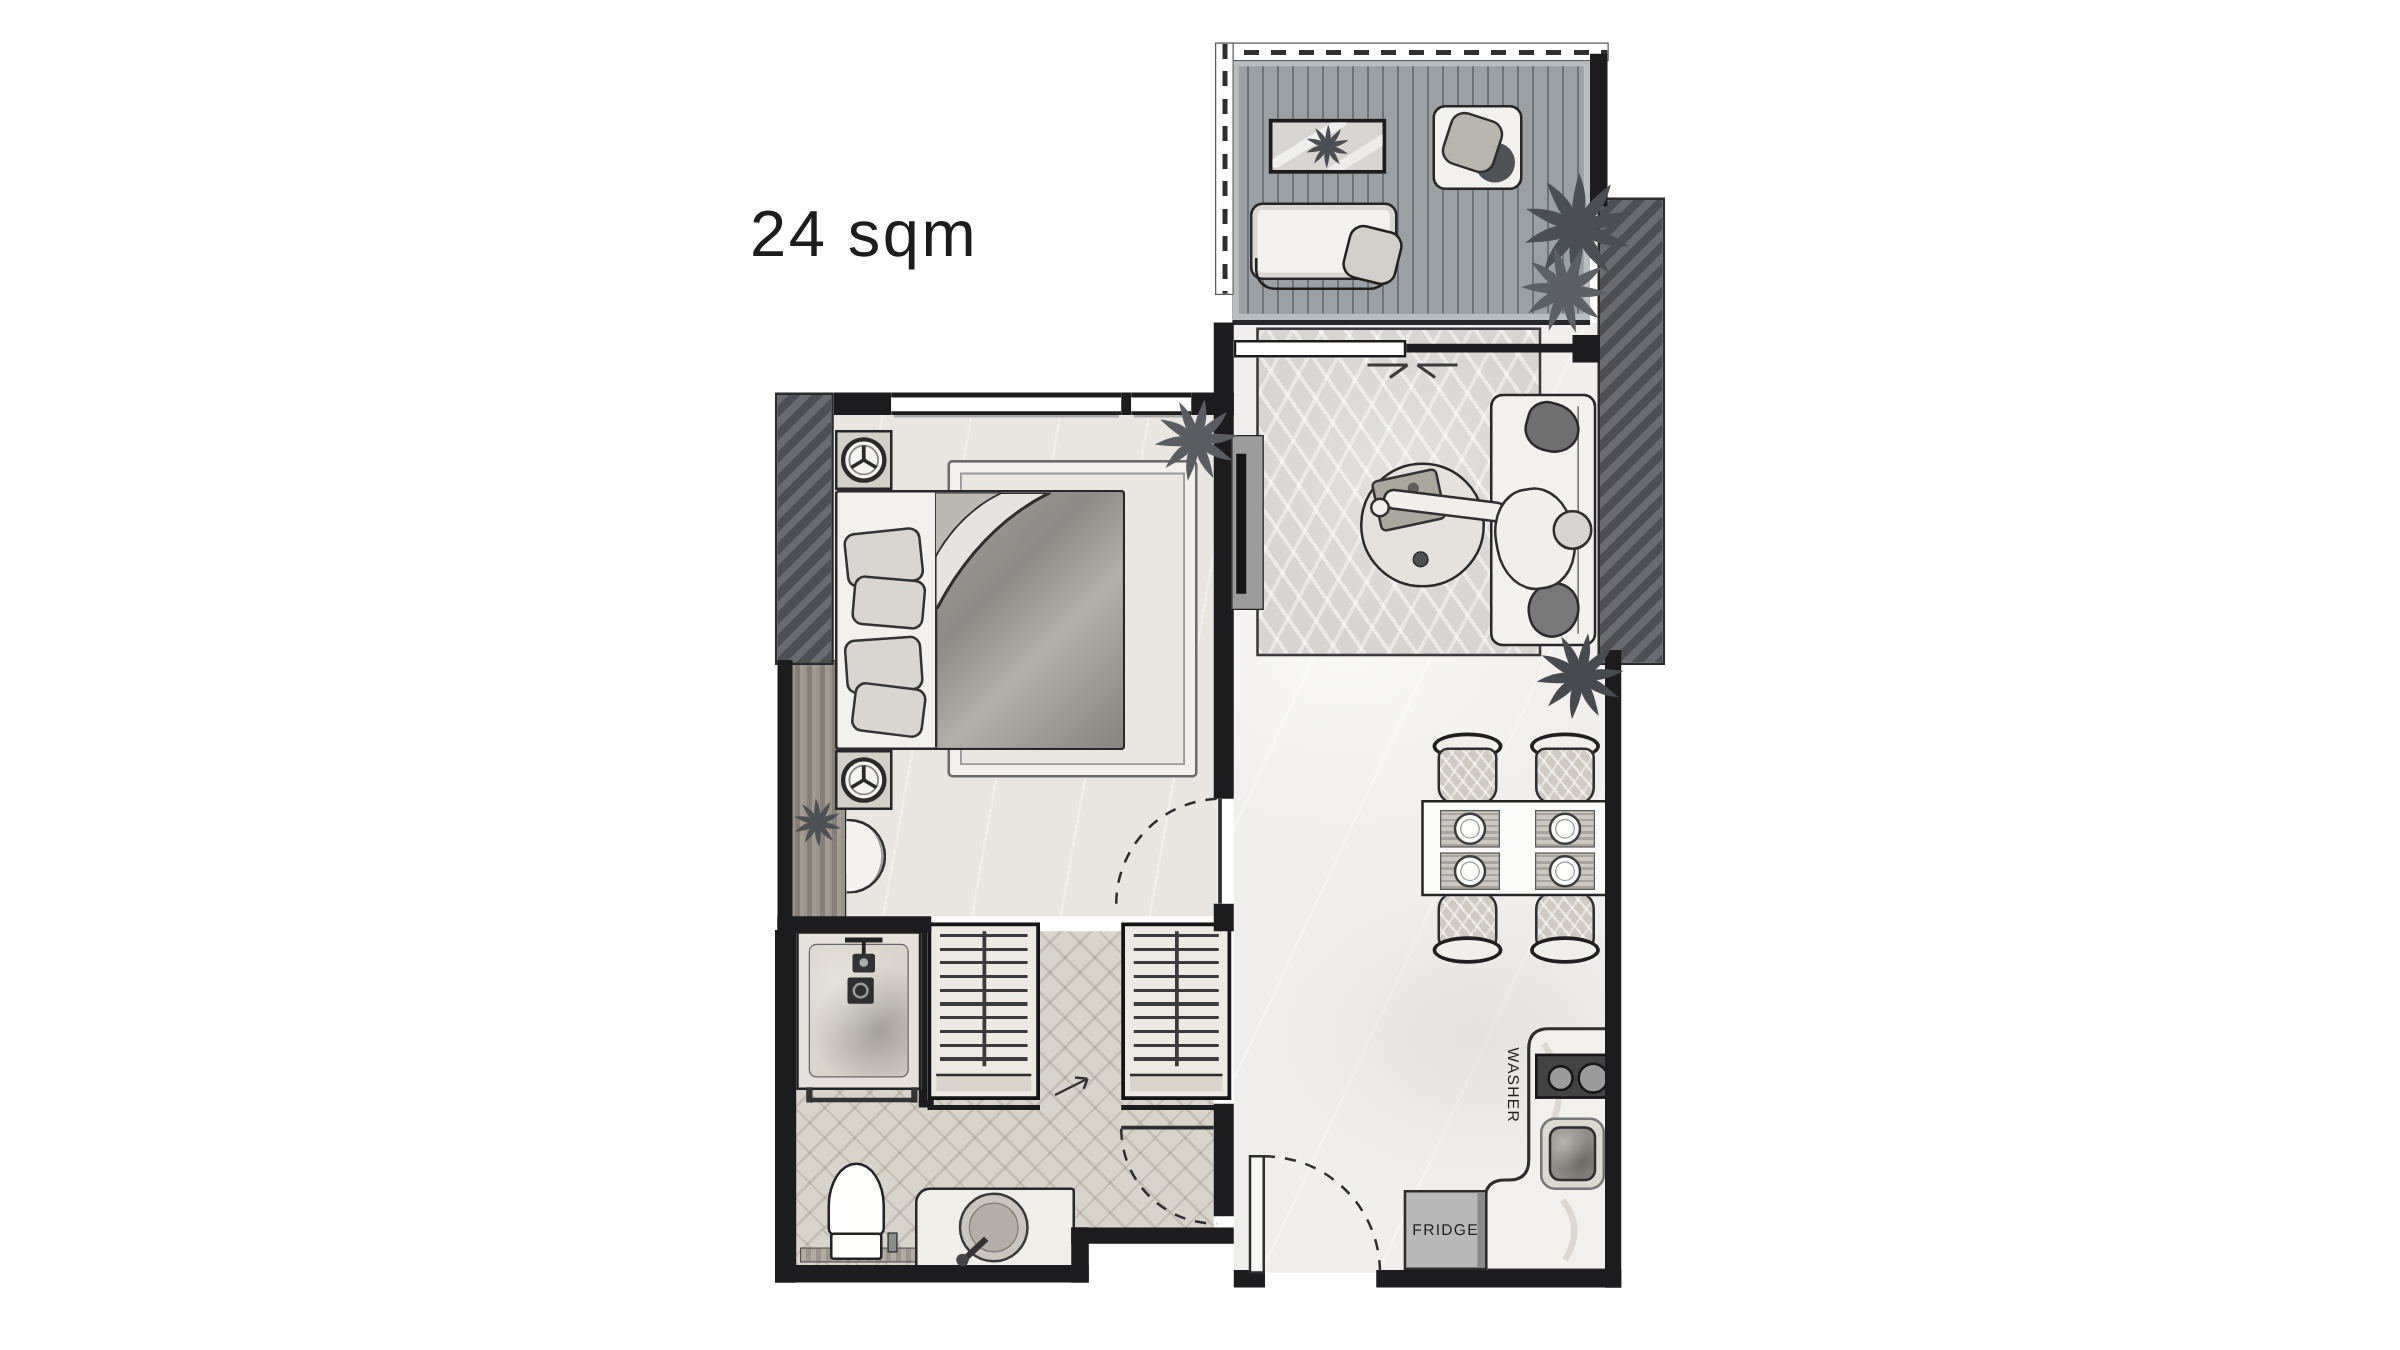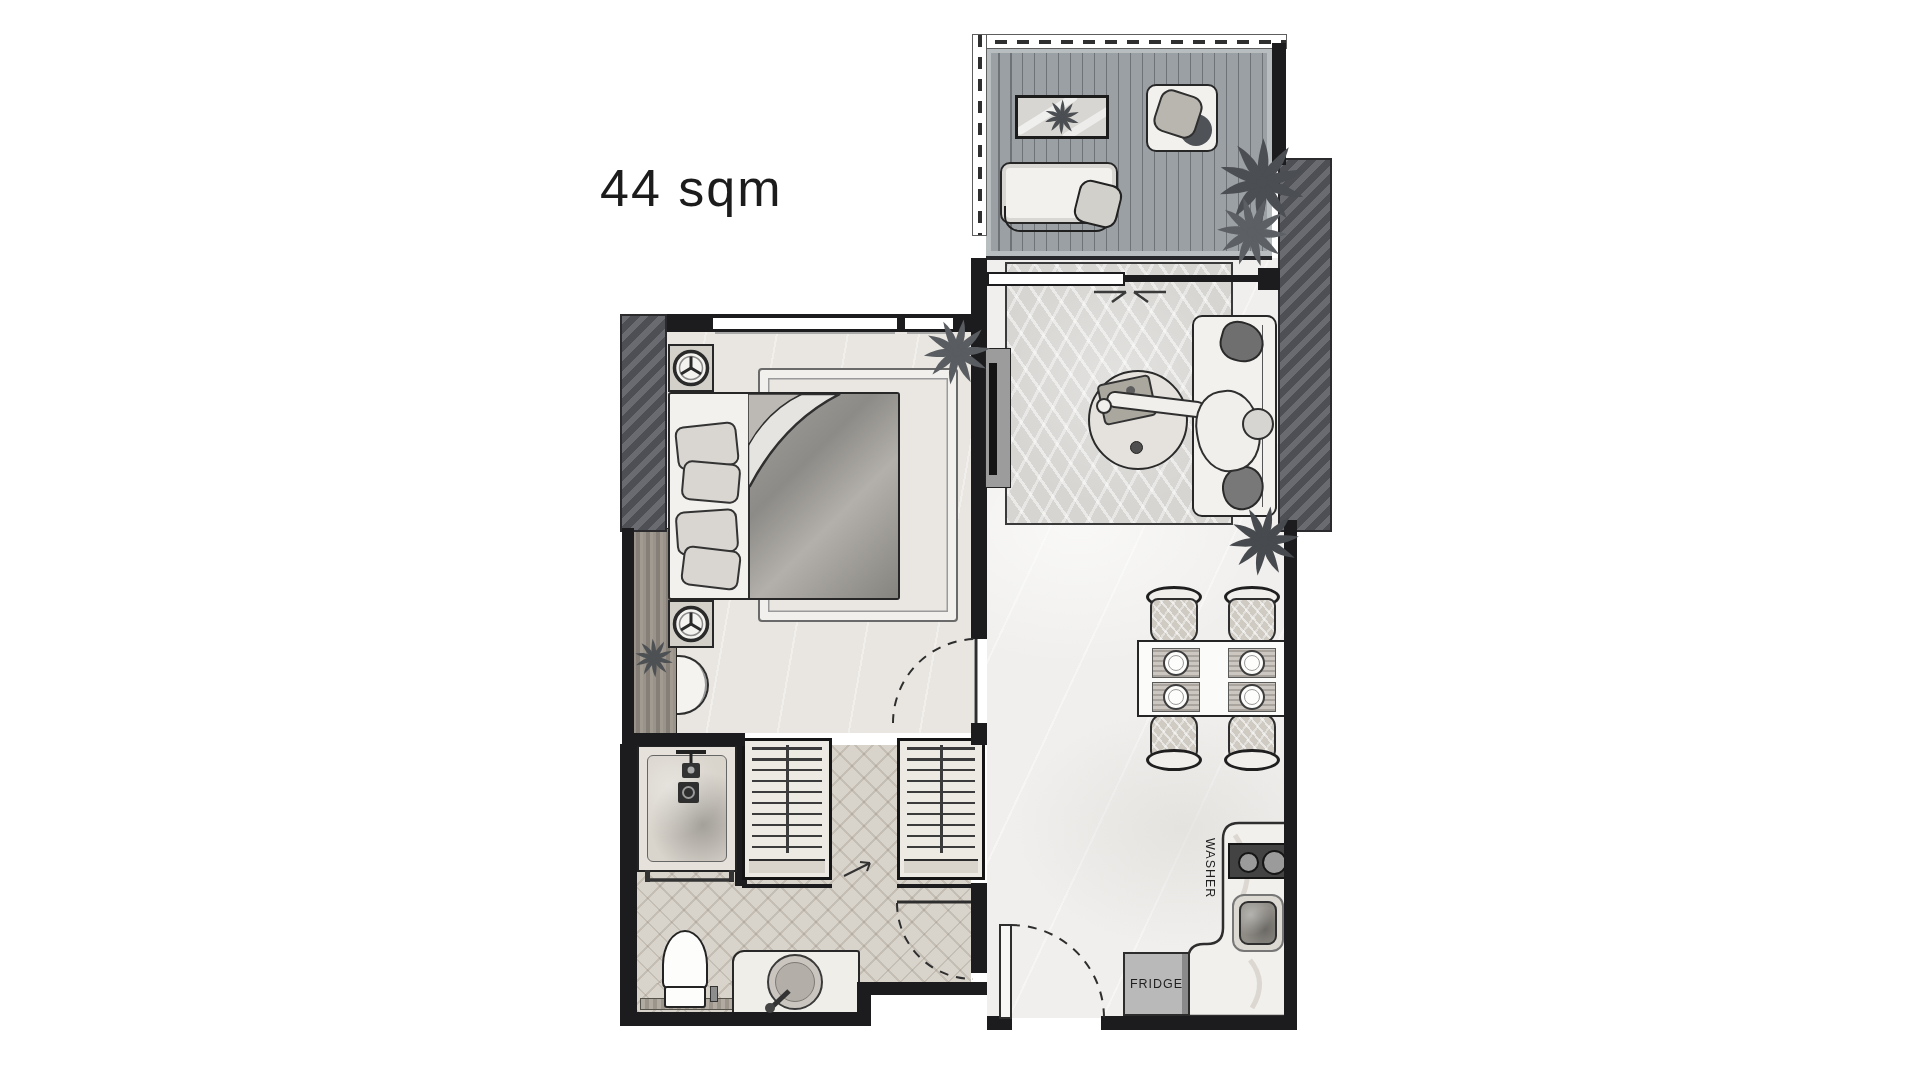--- a/index.html
+++ b/index.html
@@ -281,15 +281,15 @@
     <use href="#lamp" transform="translate(691,624)"></use>
 
     <use href="#plant" transform="translate(1262,182) scale(1.25)" fill="#4b4e52"></use>
     <use href="#plant" transform="translate(1252,232) scale(1.0) rotate(20)" fill="#5c5f63"></use>
     <use href="#plant" transform="translate(957,352) scale(0.95) rotate(10)" fill="#595c60"></use>
     <use href="#plant" transform="translate(654,658) scale(0.55) rotate(30)" fill="#4e5154"></use>
     <use href="#plant" transform="translate(1264,541) scale(1.0) rotate(45)" fill="#474a4e"></use>
     <use href="#plant" transform="translate(1062,117) scale(0.5)" fill="#4b4e52"></use>
   </svg>
 
-  <div class="abs z8 label-area" style="left:600px;top:158px;">44 sqm</div>
+  <div class="abs z8 label-area" style="left:600px;top:158px;">24 sqm</div>
 
 </div>
 
 </body></html>

